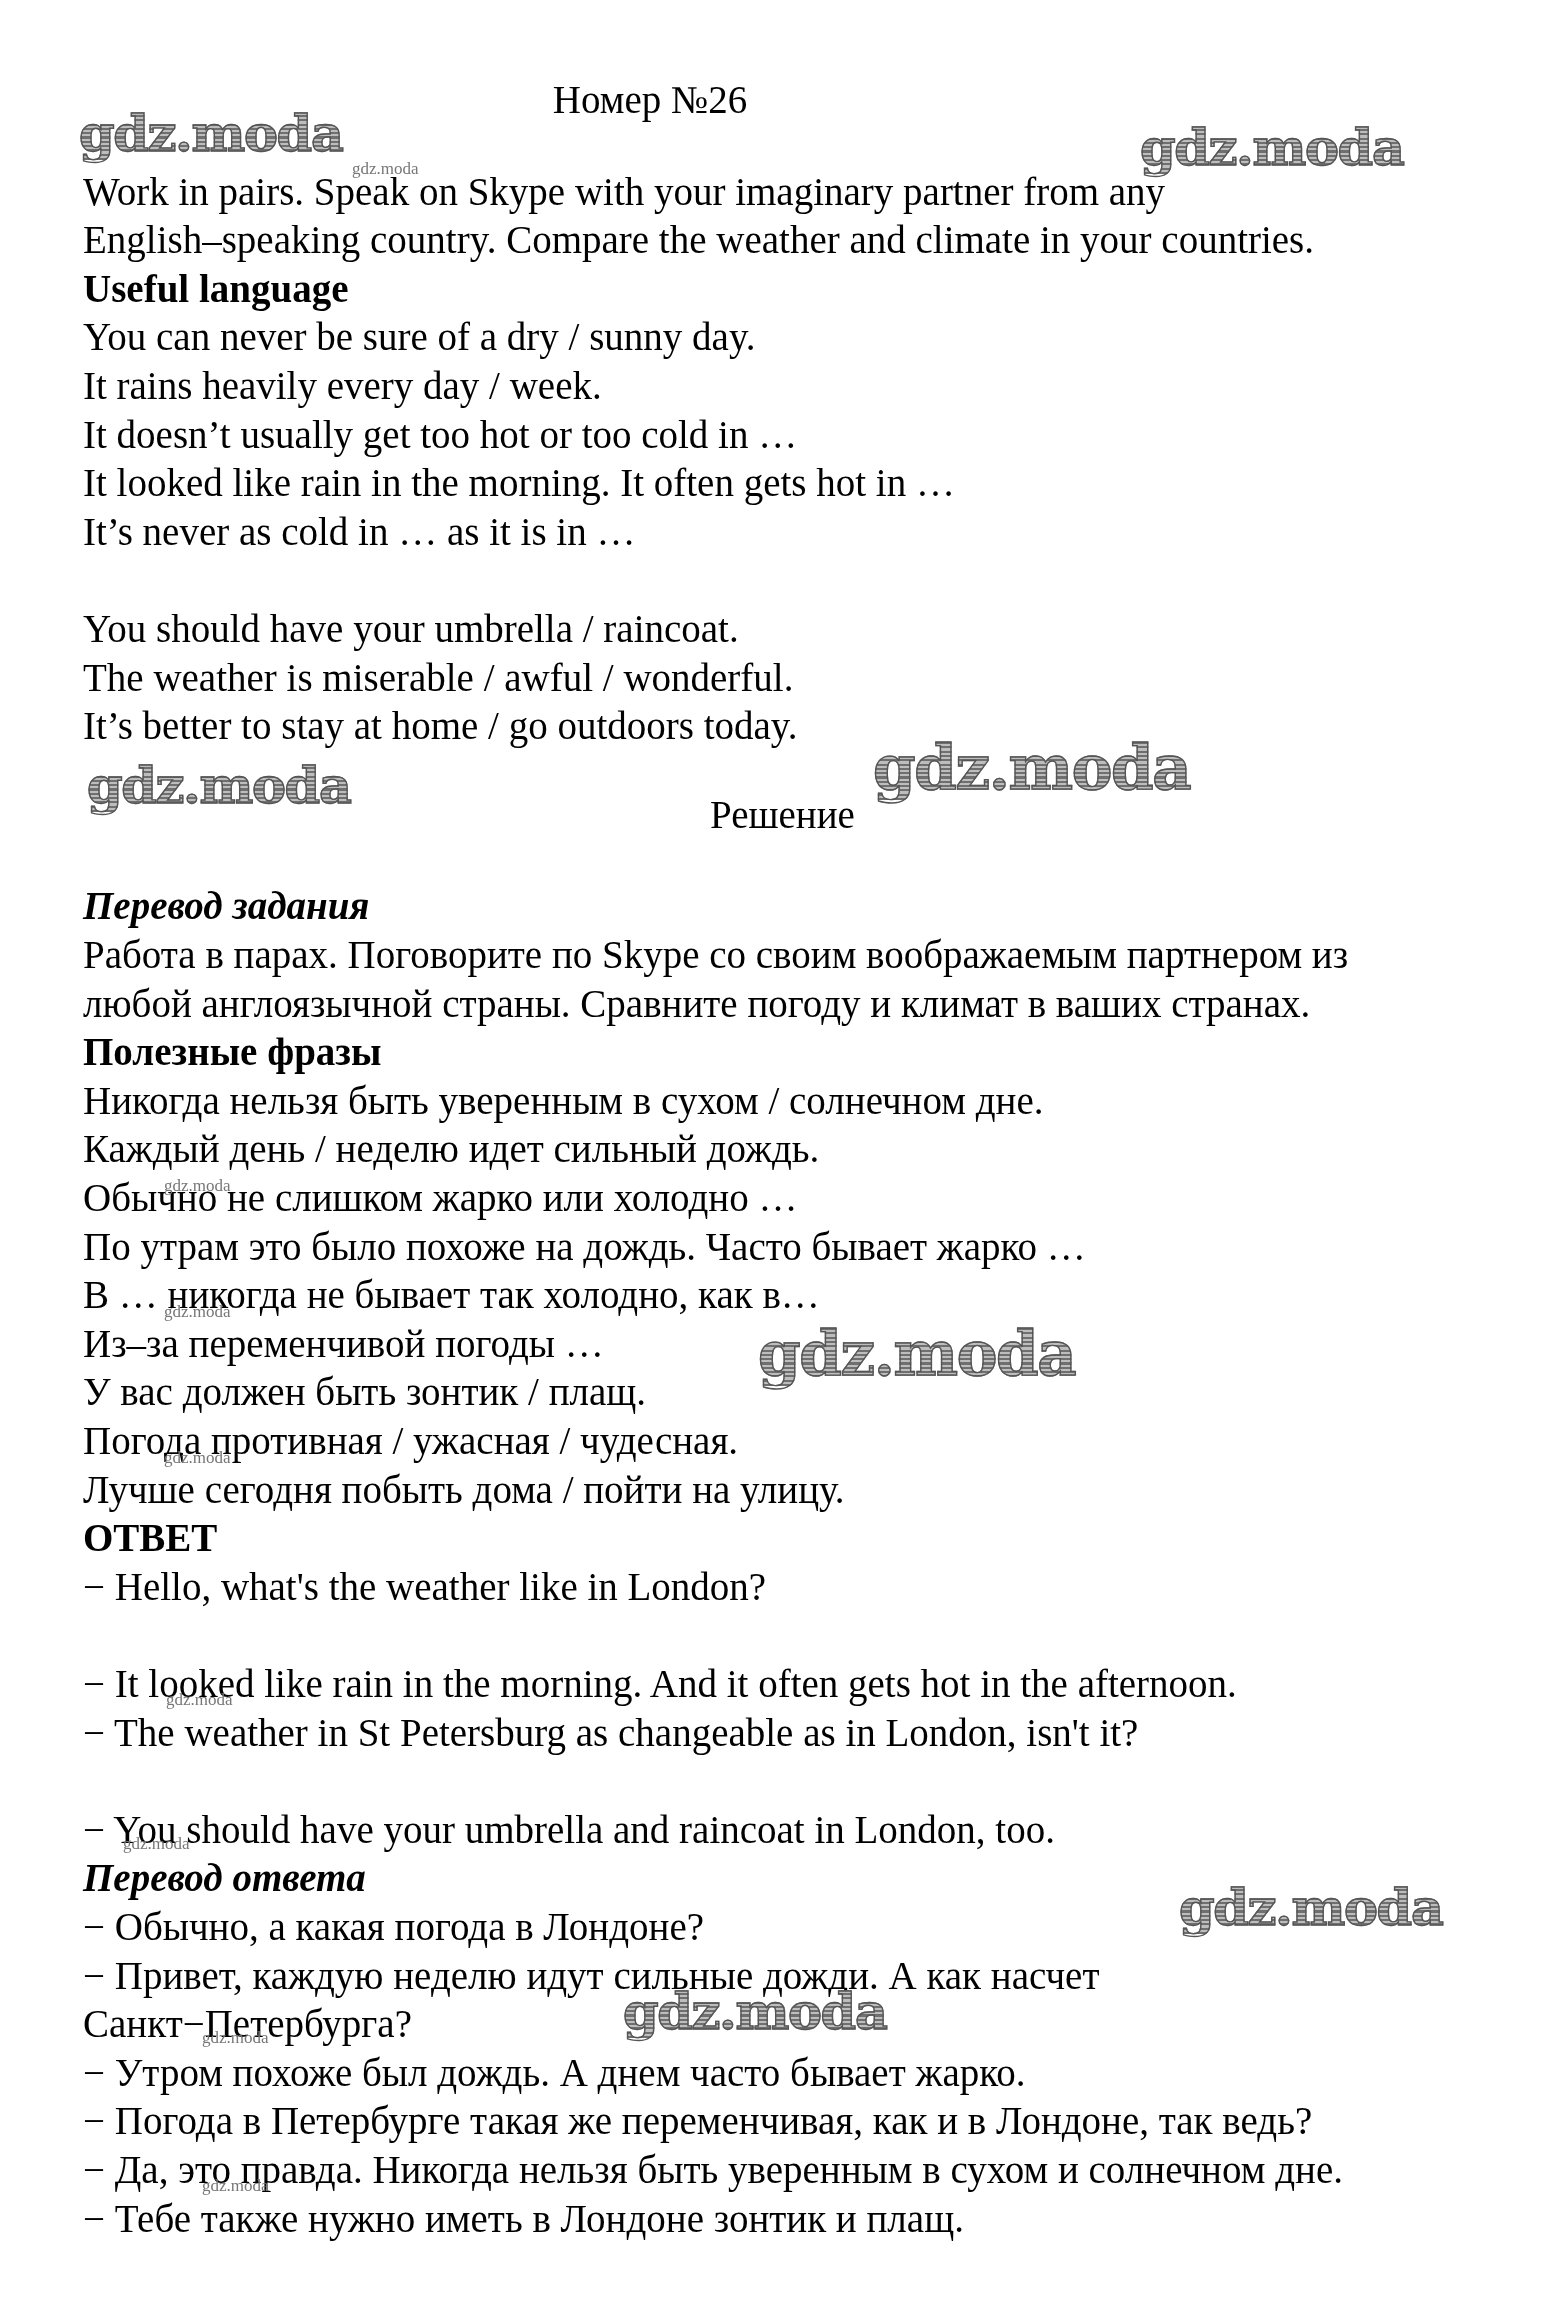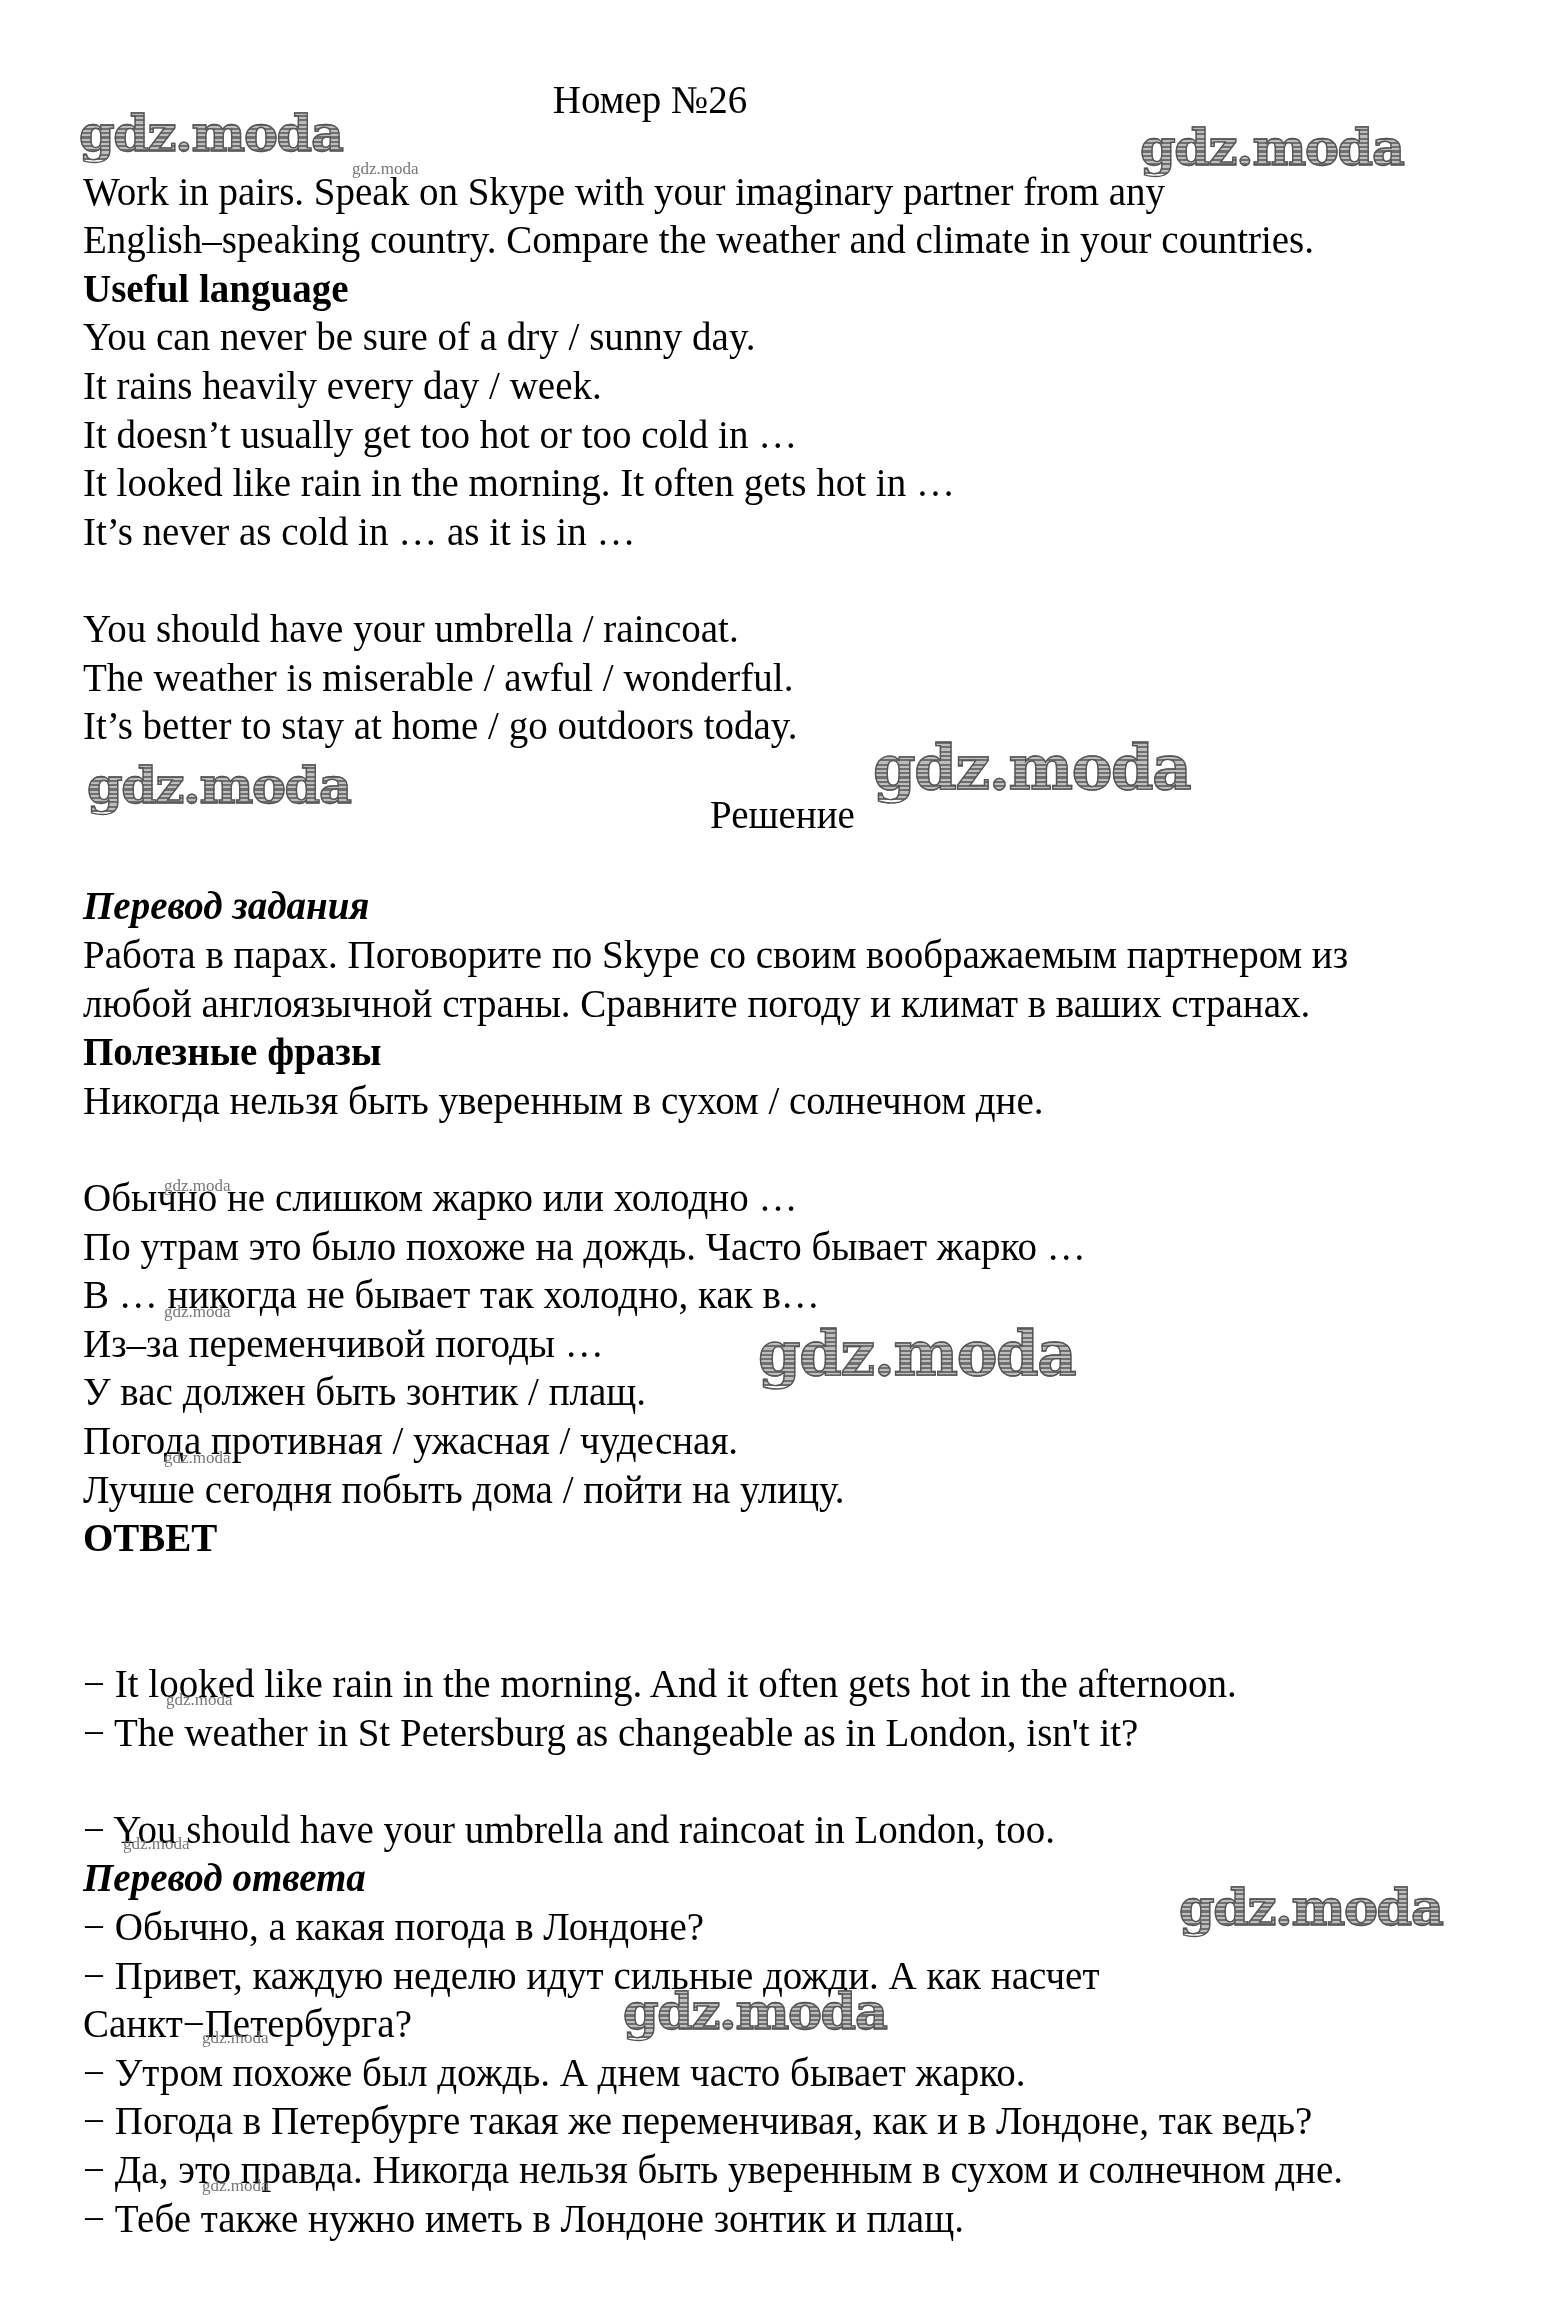--- a/index.html
+++ b/index.html
@@ -55,29 +55,31 @@
   <div class="line" style="top:703px">It’s better to stay at home / go outdoors today.</div>
 
   <div class="line center" style="top:792px">Решение</div>
 
   <div class="line italic-bold" style="top:883px">Перевод задания</div>
   <div class="line" style="top:932px">Работа в парах. Поговорите по Skype со своим воображаемым партнером из</div>
   <div class="line" style="top:981px">любой англоязычной страны. Сравните погоду и климат в ваших странах.</div>
 
   <div class="line bold" style="top:1029px">Полезные фразы</div>
   <div class="line" style="top:1078px">Никогда нельзя быть уверенным в сухом / солнечном дне.</div>
+  <div class="line" style="top:1126px">Каждый день / неделю идет сильный дождь.</div>
   <div class="line" style="top:1175px">Обычно не слишком жарко или холодно …</div>
   <div class="line" style="top:1224px">По утрам это было похоже на дождь. Часто бывает жарко …</div>
   <div class="line" style="top:1272px">В … никогда не бывает так холодно, как в…</div>
   <div class="line" style="top:1321px">Из–за переменчивой погоды …</div>
   <div class="line" style="top:1369px">У вас должен быть зонтик / плащ.</div>
   <div class="line" style="top:1418px">Погода противная / ужасная / чудесная.</div>
   <div class="line" style="top:1467px">Лучше сегодня побыть дома / пойти на улицу.</div>
 
   <div class="line bold" style="top:1515px">ОТВЕТ</div>
+  <div class="line" style="top:1564px">− Hello, what's the weather like in London?</div>
   <div class="line" style="top:1661px">− It looked like rain in the morning. And it often gets hot in the afternoon.</div>
   <div class="line" style="top:1710px">− The weather in St Petersburg as changeable as in London, isn't it?</div>
   <div class="line" style="top:1807px">− You should have your umbrella and raincoat in London, too.</div>
 
   <div class="line italic-bold" style="top:1855px">Перевод ответа</div>
   <div class="line" style="top:1904px">− Обычно, а какая погода в Лондоне?</div>
   <div class="line" style="top:1953px">− Привет, каждую неделю идут сильные дожди. А как насчет</div>
   <div class="line" style="top:2001px">Санкт−Петербурга?</div>
   <div class="line" style="top:2050px">− Утром похоже был дождь. А днем часто бывает жарко.</div>
   <div class="line" style="top:2098px">− Погода в Петербурге такая же переменчивая, как и в Лондоне, так ведь?</div>

